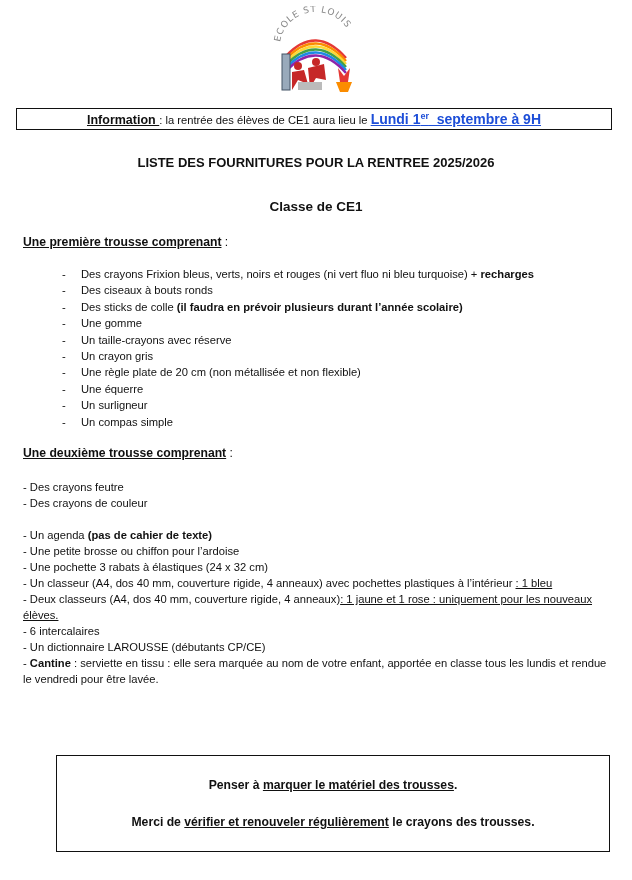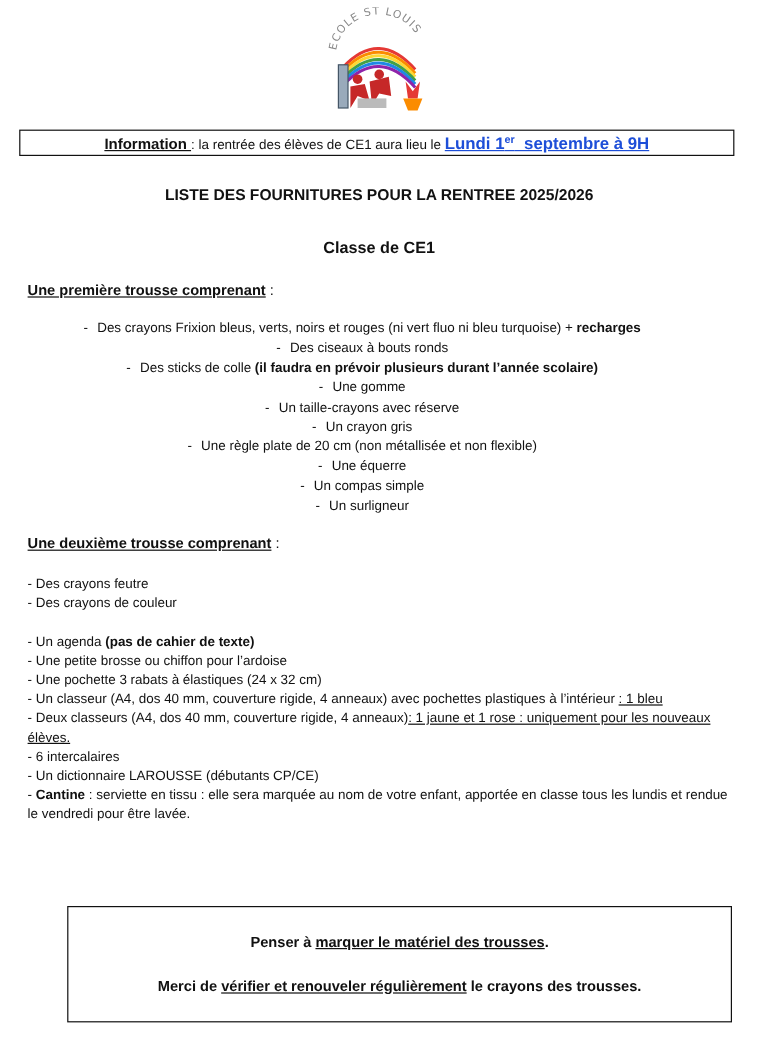--- a/index.html
+++ b/index.html
@@ -17,21 +17,21 @@
   .info-box .date { color: #1d4ed8; font-weight: bold; text-decoration: underline; font-size: 14px; }
   .info-box sup { font-size: 9px; vertical-align: 5px; line-height: 0; }
   .title { position: absolute; left: 0; width: 632px; text-align: center; font-weight: bold; font-size: 13px; }
   .t1 { top: 155px; }
   .t2 { top: 199px; font-size: 13.5px; }
   .section-head { position: absolute; left: 23px; font-size: 12.2px; }
   .section-head .u { font-weight: bold; text-decoration: underline; }
   .sh1 { top: 235px; }
   .sh2 { top: 446px; }
   ul.l1 { position: absolute; left: 62px; top: 266px; margin: 0; padding: 0; list-style: none; }
-  ul.l1 li { height: 16.4px; line-height: 16.4px; white-space: nowrap; text-align: center; }
+  ul.l1 li { height: 16.4px; line-height: 16.4px; white-space: nowrap; }
   ul.l1 li .dash { display: inline-block; width: 19px; }
   .list2 { position: absolute; left: 23px; margin: 0; padding: 0; list-style: none; width: 590px; }
   .list2 li { line-height: 16px; }
   .l2a { top: 479px; }
   .l2b { top: 527px; }
   b, .b { font-weight: bold; }
   .ub { font-weight: normal; text-decoration: underline; }
   .footer-box {
     position: absolute; left: 56px; top: 755px; width: 554px; height: 97px;
     border: 1.5px solid #111; box-sizing: border-box; text-align: center;
@@ -83,22 +83,22 @@
 
 <ul class="l1">
   <li><span class="dash">-</span><span>Des crayons Frixion bleus, verts, noirs et rouges (ni vert fluo ni bleu turquoise) + </span><b>recharges</b></li>
   <li><span class="dash">-</span><span>Des ciseaux à bouts ronds</span></li>
   <li><span class="dash">-</span><span>Des sticks de colle </span><b>(il faudra en prévoir plusieurs durant l’année scolaire)</b></li>
   <li><span class="dash">-</span><span>Une gomme</span></li>
   <li><span class="dash">-</span><span>Un taille-crayons avec réserve</span></li>
   <li><span class="dash">-</span><span>Un crayon gris</span></li>
   <li><span class="dash">-</span><span>Une règle plate de 20 cm (non métallisée et non flexible)</span></li>
   <li><span class="dash">-</span><span>Une équerre</span></li>
+  <li><span class="dash">-</span><span>Un surligneur</span></li>
   <li><span class="dash">-</span><span>Un compas simple</span></li>
-  <li><span class="dash">-</span><span>Un surligneur</span></li>
 </ul>
 
 <div class="section-head sh2">
   <span class="u">Une deuxième trousse comprenant</span><span> :</span>
 </div>
 
 <ul class="list2 l2a">
   <li>- Des crayons feutre</li>
   <li>- Des crayons de couleur</li>
 </ul>

